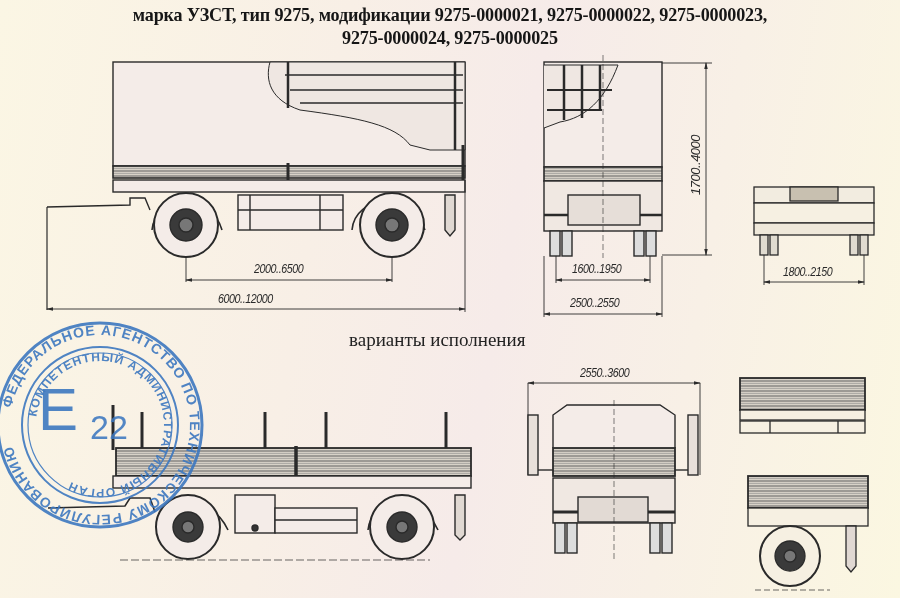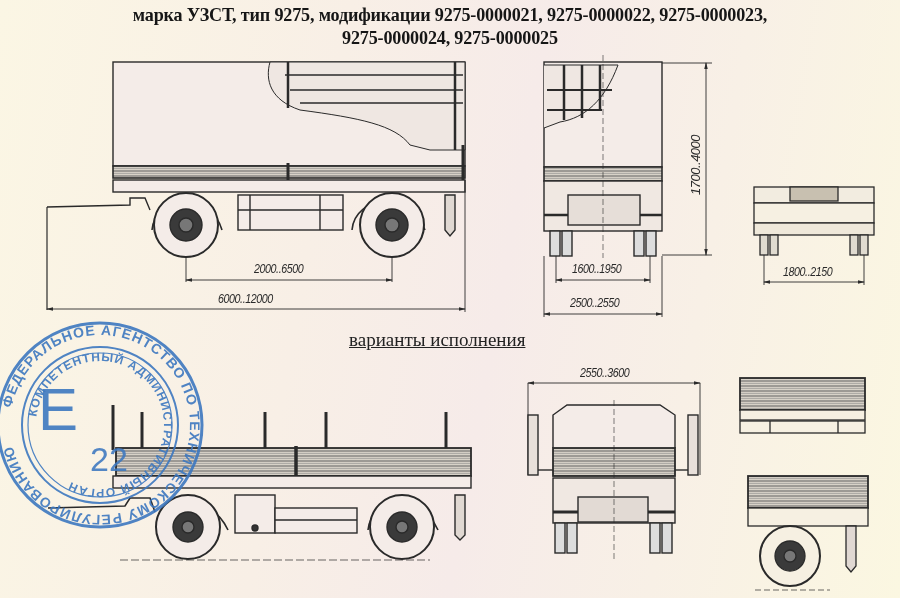--- a/index.html
+++ b/index.html
@@ -4,30 +4,30 @@
 <style>
   html,body{margin:0;padding:0;}
   body{width:900px;height:598px;overflow:hidden;position:relative;
     background:linear-gradient(100deg,#fbf6e4 0%,#f8efe6 35%,#f6ebe9 55%,#f8f0e6 75%,#fbf7e1 100%);
     font-family:"Liberation Serif",serif;}
   .title{position:absolute;left:0;width:900px;text-align:center;font-weight:bold;
     font-size:19.5px;color:#161616;letter-spacing:-0.2px;line-height:22px;
     font-family:"Liberation Serif",serif;transform:scaleX(0.93);transform-origin:center;}
   #t1{top:4px;} #t2{top:27px;}
   .subtitle{position:absolute;left:349px;top:329px;font-size:19px;color:#222;
-    font-family:"Liberation Serif",serif;text-decoration:underline;}
+    font-family:"Liberation Serif",serif;}
   .dim{position:absolute;font-family:"Liberation Sans",sans-serif;font-style:italic;
     font-size:13px;color:#2a2a2a;transform:scaleX(0.82);transform-origin:left center;letter-spacing:-0.5px;}
   .dimv{position:absolute;font-family:"Liberation Sans",sans-serif;font-style:italic;
     font-size:13px;color:#2a2a2a;transform:rotate(-90deg);transform-origin:left top;letter-spacing:-0.5px;}
   svg{position:absolute;left:0;top:0;}
   .stamp-e{position:absolute;left:38px;top:380px;font-family:"Liberation Sans",sans-serif;
     font-size:60px;color:#3d78c0;opacity:0.9;line-height:60px;}
   .stamp-22{position:absolute;left:90px;top:410px;font-family:"Liberation Sans",sans-serif;
-    font-size:34px;color:#3d78c0;opacity:0.88;line-height:34px;margin-top:32px;}
+    font-size:34px;color:#3d78c0;opacity:0.88;line-height:34px;}
 </style>
 </head>
 <body>
 
 <div class="title" id="t1">марка УЗСТ, тип 9275, модификации 9275-0000021, 9275-0000022, 9275-0000023,</div>
 <div class="title" id="t2">9275-0000024, 9275-0000025</div>
 
 <svg width="900" height="598" viewBox="0 0 900 598">
   <defs>
     <pattern id="slats" width="10" height="5" patternUnits="userSpaceOnUse">

